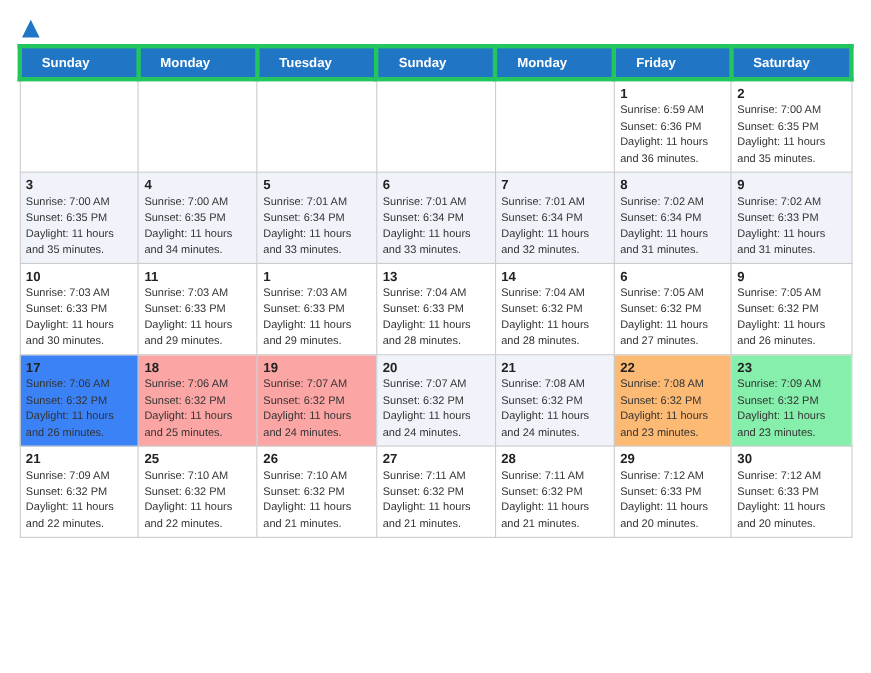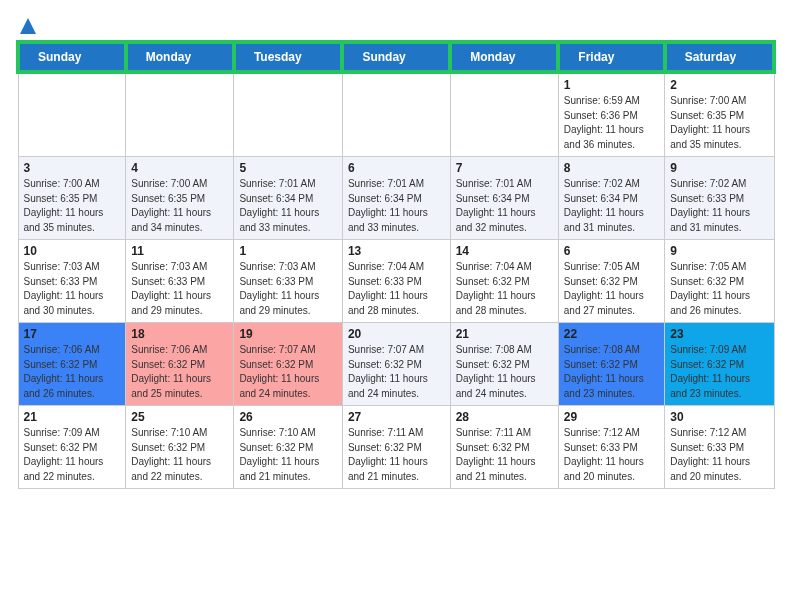--- a/index.html
+++ b/index.html
@@ -256,27 +256,27 @@
           <div class="day-info">Sunrise: 7:07 AM
 Sunset: 6:32 PM
 Daylight: 11 hours and 24 minutes.</div>
         </td>
         <td style="background: rgb(240, 244, 250);">
           <div class="day-num">21</div>
           <div class="day-info">Sunrise: 7:08 AM
 Sunset: 6:32 PM
 Daylight: 11 hours and 24 minutes.</div>
         </td>
-        <td style="background: #3b82f6;">
+        <td style="background: #fdba74;">
           <div class="day-num">22</div>
           <div class="day-info">Sunrise: 7:08 AM
 Sunset: 6:32 PM
 Daylight: 11 hours and 23 minutes.</div>
         </td>
-        <td style="background: #0ea5e9;">
+        <td style="background: #86efac;">
           <div class="day-num">23</div>
           <div class="day-info">Sunrise: 7:09 AM
 Sunset: 6:32 PM
 Daylight: 11 hours and 23 minutes.</div>
         </td>
       </tr>
       <tr>
         <td>
           <div class="day-num">21</div>
           <div class="day-info">Sunrise: 7:09 AM

